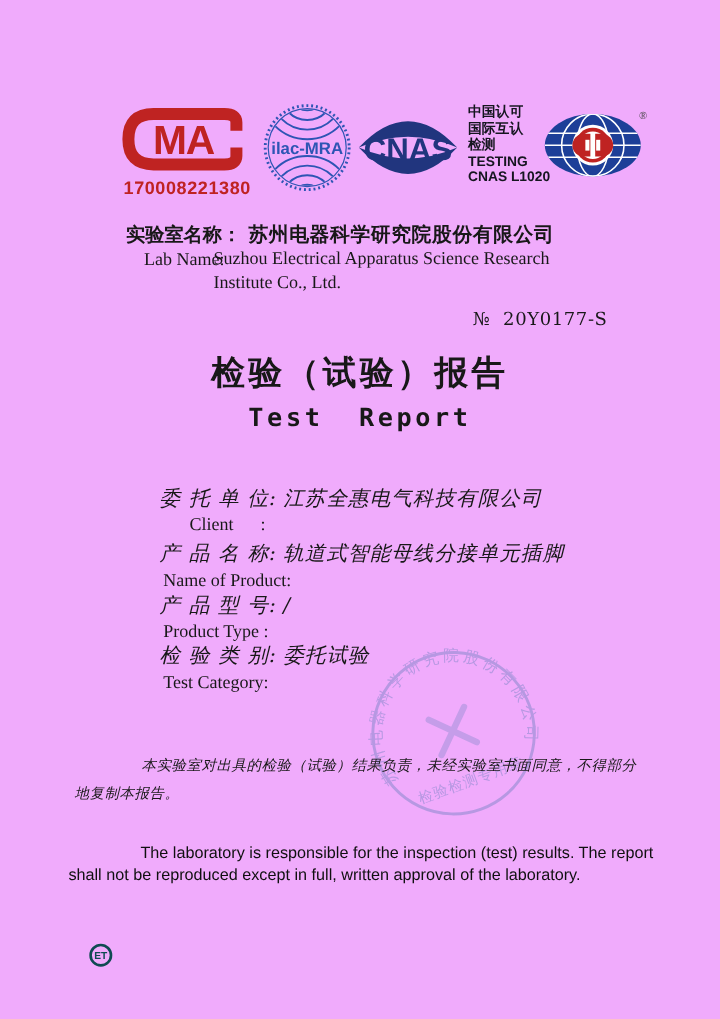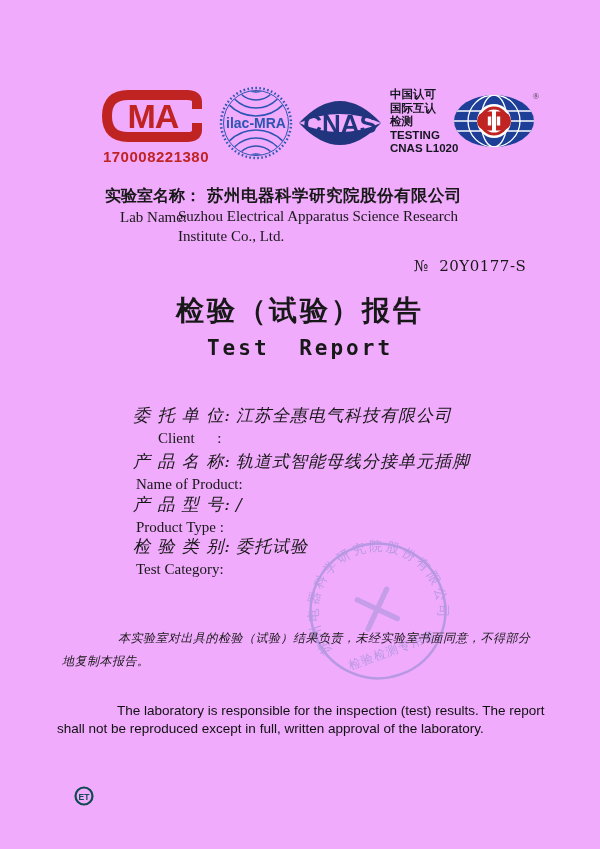--- a/index.html
+++ b/index.html
@@ -118,21 +118,21 @@
       <text x="84" y="9" font-size="9" fill="#444" text-anchor="middle">®</text>
     </svg>
   </div>
 
   <span class="abs lab-zh-label" style="left:105px;top:186px;">实验室名称：</span>
   <span class="abs lab-zh-value" style="left:207px;top:185px;">苏州电器科学研究院股份有限公司</span>
   <span class="abs lab-en" style="left:120px;top:209px;">Lab Name:</span>
   <span class="abs lab-en" style="left:178px;top:208px;">Suzhou Electrical Apparatus Science Research</span>
   <span class="abs lab-en" style="left:178px;top:228px;">Institute Co., Ltd.</span>
 
-  <div class="abs report-no" style="left:394px;top:257px;margin-left:20px;">
+  <div class="abs report-no" style="left:394px;top:257px;">
     <span>№</span>&nbsp;
     <span>20Y0177-S</span>
   </div>
 
   <div class="abs title-en" style="top:336px;">Test Report</div>
   <div class="abs title-zh" style="top:292px;">检验（试验）报告</div>
 
   <div class="field-row kai" style="top:404px;">
     <span class="fzh">委 托 单 位:</span>
     <span class="fval">江苏全惠电气科技有限公司</span>

